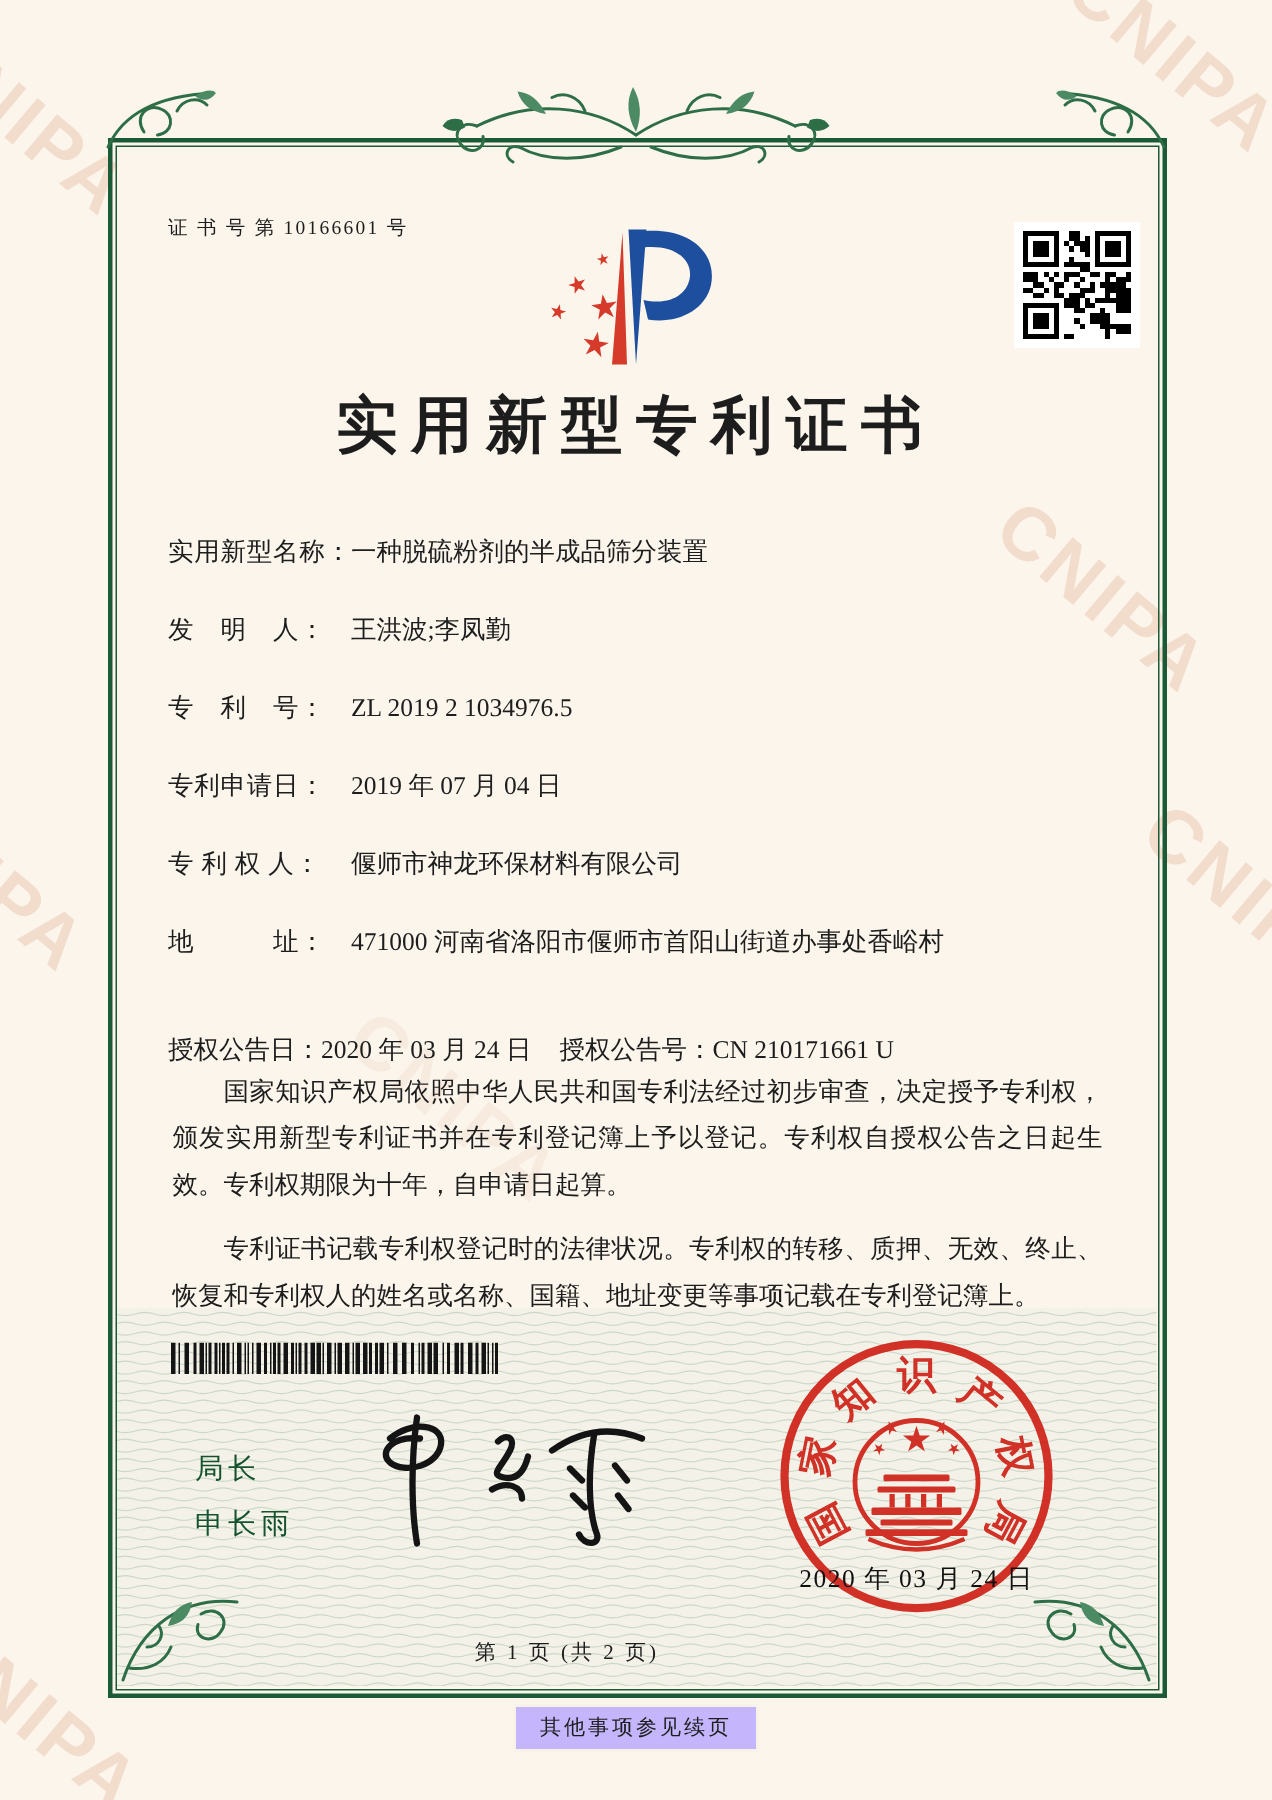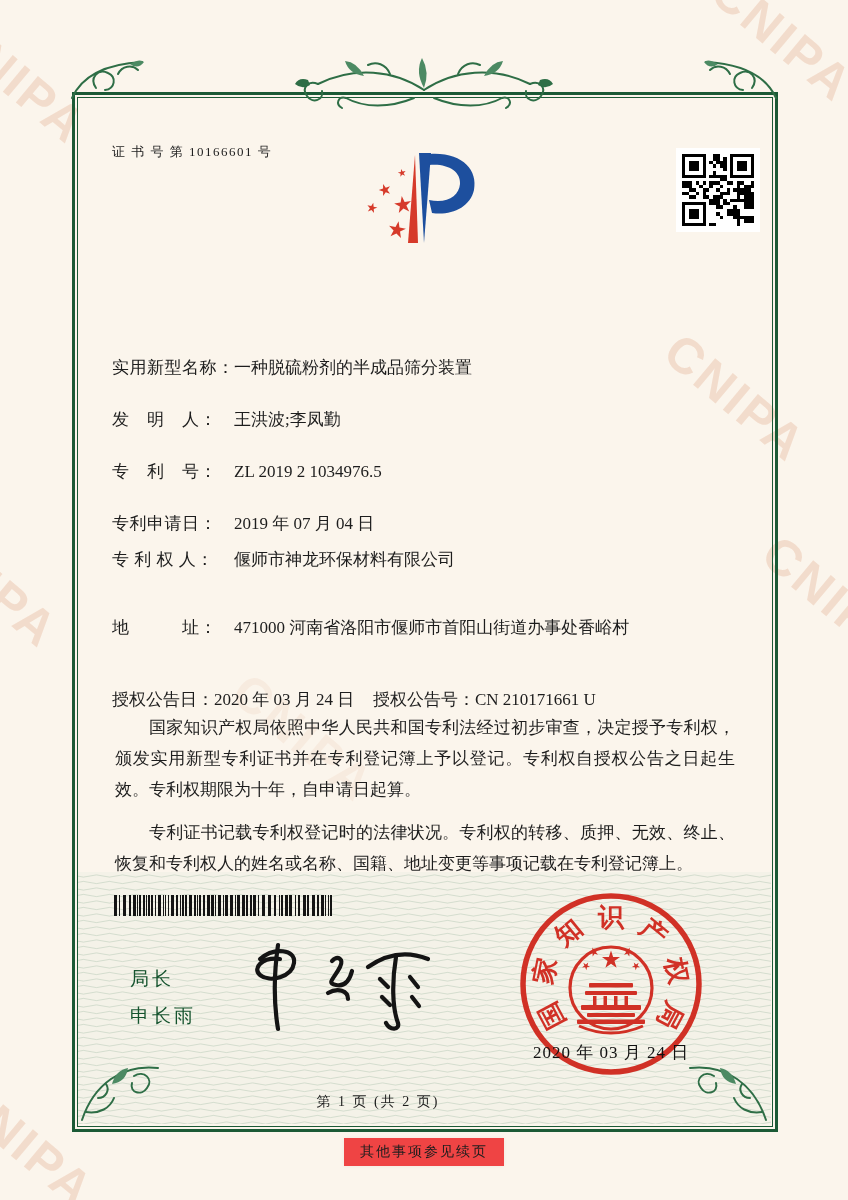--- a/index.html
+++ b/index.html
@@ -59,21 +59,21 @@
     text-align:center; font-size:17px; color:#111; letter-spacing:1px; white-space:nowrap;
   }
   .page-no{
     position:absolute; left:0; top:1093px; width:756px; z-index:3;
     text-align:center; font-size:14px; letter-spacing:2px;
   }
   .cont-note{
     position:absolute; left:0; top:1138px; width:848px; z-index:3; text-align:center;
   }
   .cont-note span{
-    display:inline-block; background:#ef4444; padding:5px 16px;
+    display:inline-block; background:#c4b5fd; padding:5px 16px;
     font-size:14px; letter-spacing:2px; box-shadow:0 0 4px rgba(0,0,0,.05);
   }
 </style>
 </head>
 <body>
 
 <div class="page">
 
   <div class="wm" style="left:-30px; top:4px;">CNIPA</div>
   <div class="wm" style="left:737px; top:-38px;">CNIPA</div>
@@ -337,34 +337,35 @@
         <rect x="2" y="2" width="3" height="3" fill="#000"></rect>
         <rect x="14" y="0" width="7" height="7" fill="#000"></rect>
         <rect x="15" y="1" width="5" height="5" fill="#fff"></rect>
         <rect x="16" y="2" width="3" height="3" fill="#000"></rect>
         <rect x="0" y="14" width="7" height="7" fill="#000"></rect>
         <rect x="1" y="15" width="5" height="5" fill="#fff"></rect>
         <rect x="2" y="16" width="3" height="3" fill="#000"></rect>
       </svg>
   </div>
 
+  <div class="title">实用新型专利证书</div>
 
   <div class="frow" style="top:356px;">
     <span class="lab">实用新型名称：</span><span class="val">一种脱硫粉剂的半成品筛分装置</span>
   </div>
   <div class="frow" style="top:408px;">
     <span class="lab">发　明　人：</span><span class="val">王洪波;李凤勤</span>
   </div>
   <div class="frow" style="top:460px;">
     <span class="lab">专　利　号：</span><span class="val">ZL 2019 2 1034976.5</span>
   </div>
   <div class="frow" style="top:512px;">
     <span class="lab">专利申请日：</span><span class="val">2019 年 07 月 04 日</span>
   </div>
-  <div class="frow" style="top:548px;">
+  <div class="frow" style="top:564px;">
     <span class="lab">专 利 权 人：</span><span class="val">偃师市神龙环保材料有限公司</span>
   </div>
   <div class="frow" style="top:616px;">
     <span class="lab">地　　　址：</span><span class="val">471000 河南省洛阳市偃师市首阳山街道办事处香峪村</span>
   </div>
 
   <div class="grant" style="left:112px;">
     <span>授权公告日：</span><span>2020 年 03 月 24 日</span>
   </div>
   <div class="grant" style="left:373px;">

